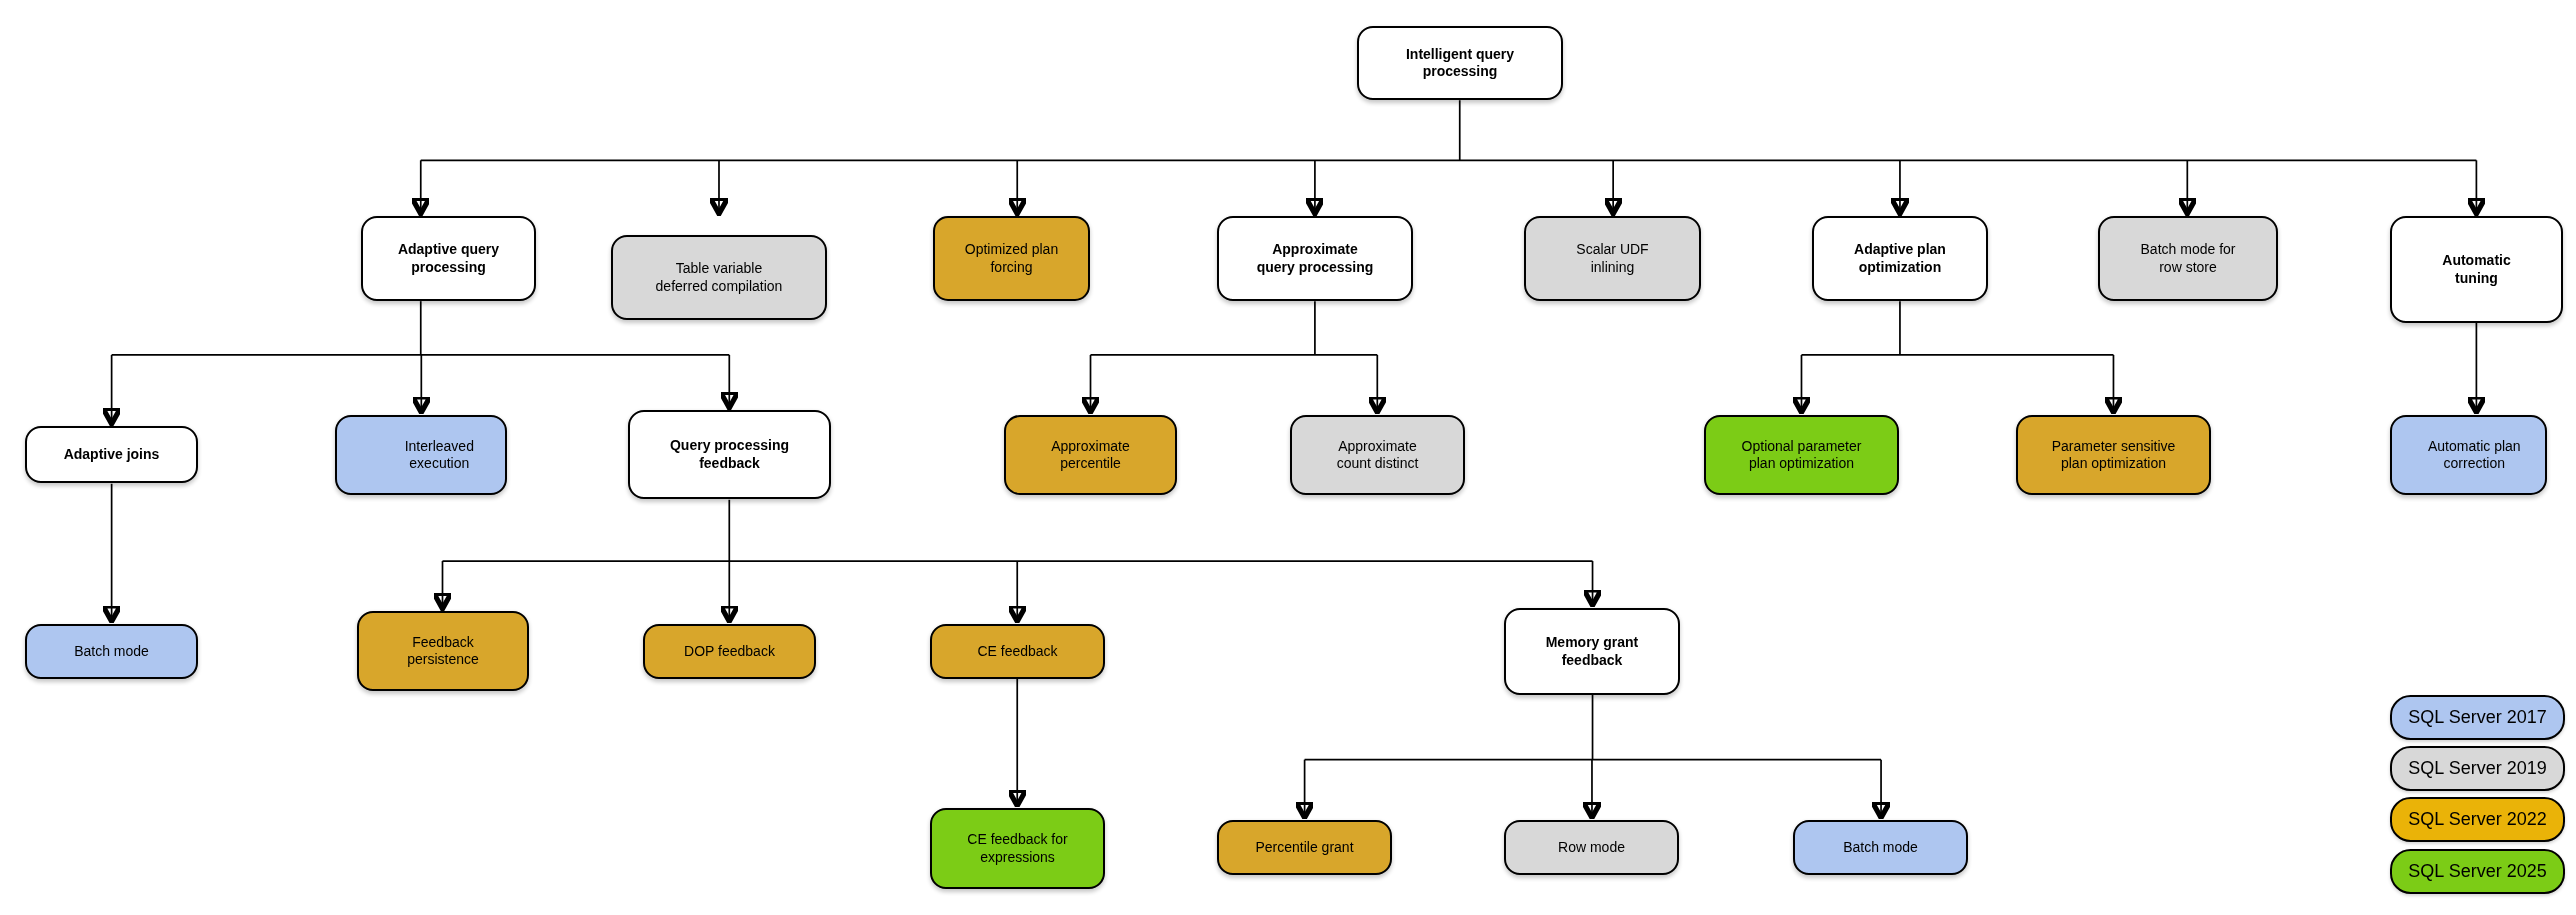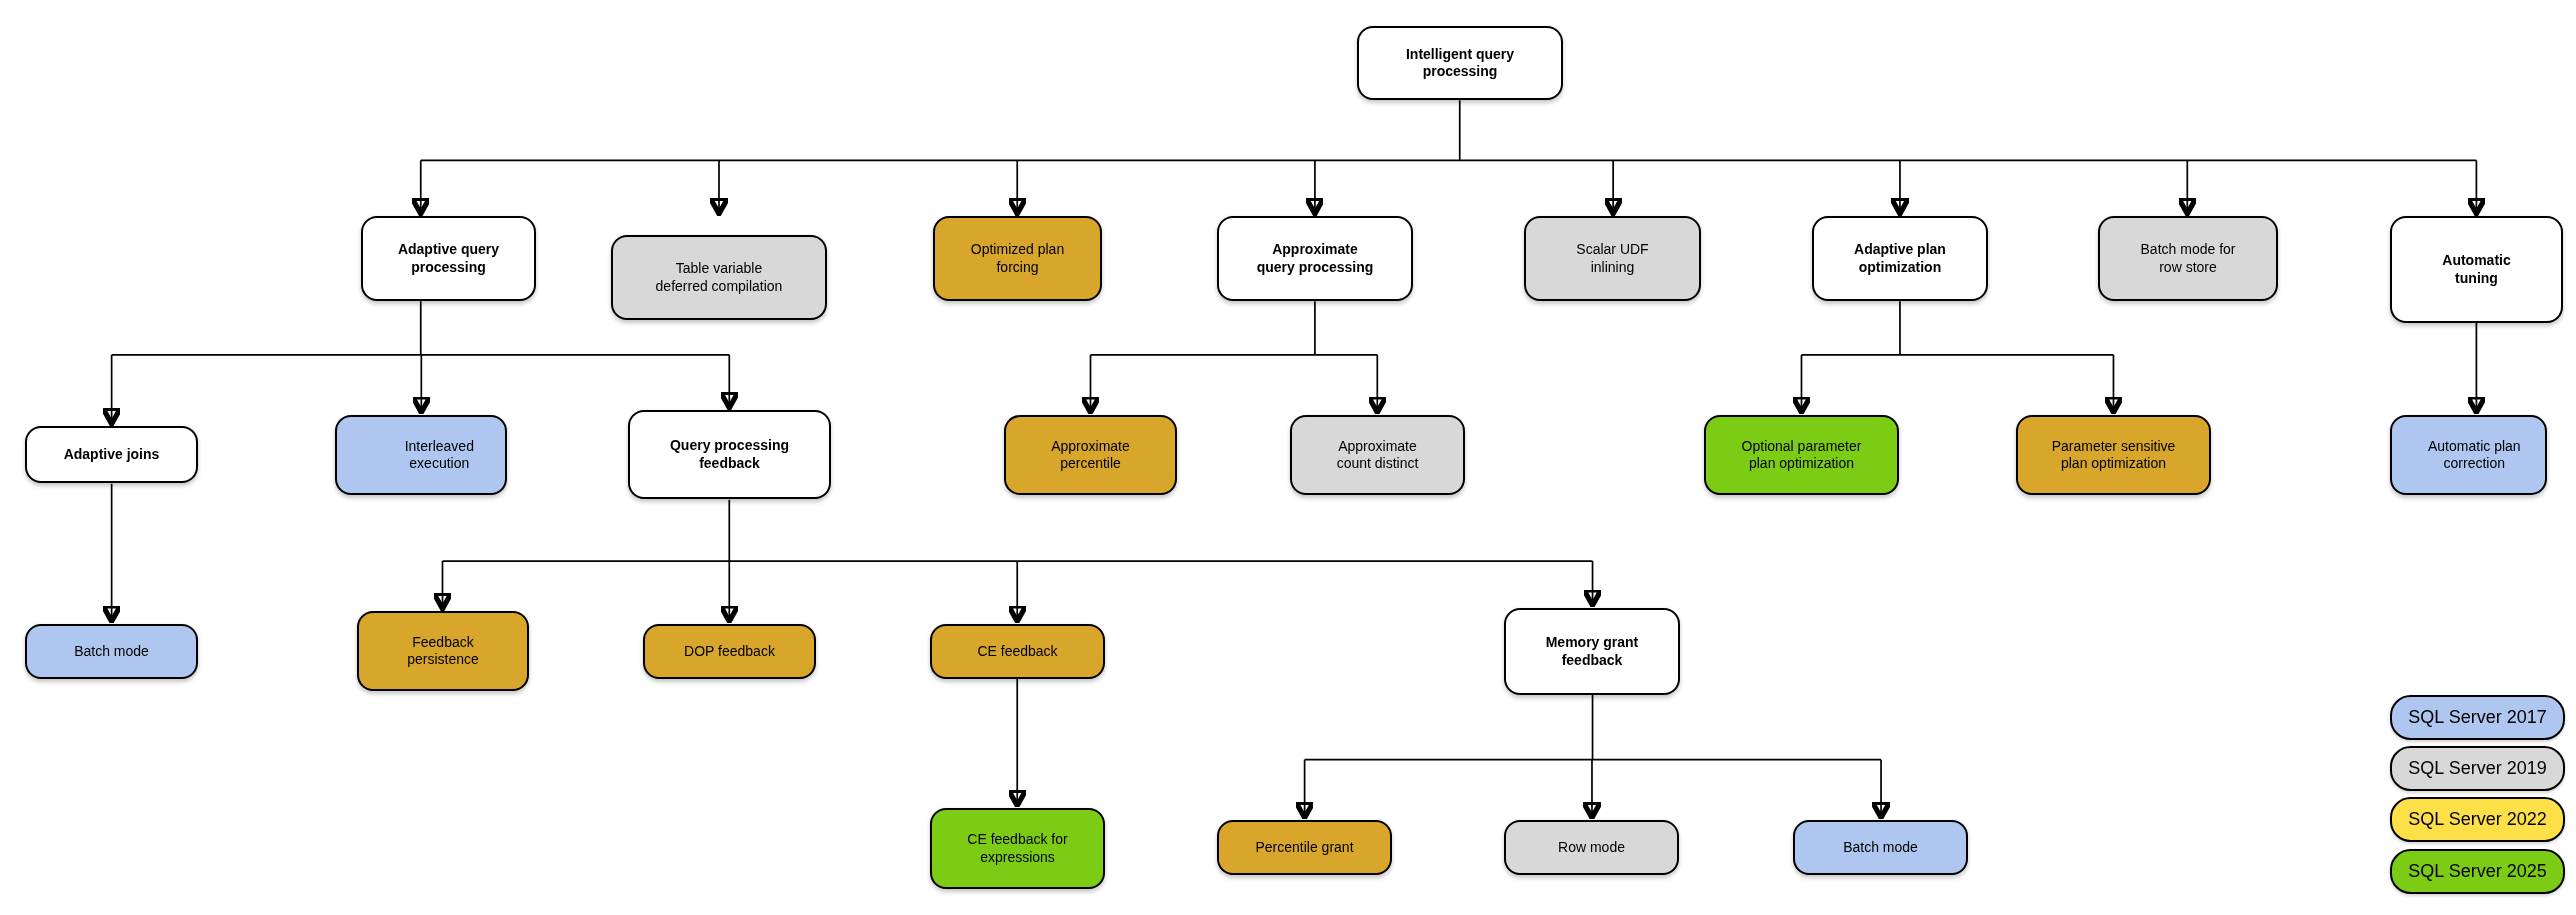--- a/index.html
+++ b/index.html
@@ -93,21 +93,21 @@
     </g>
   </svg>
 
   <div class="node bold" style="left: 1357px; top: 26px; width: 206px; height: 74px; background-color: rgb(255, 255, 255);">Intelligent query
 processing</div>
 
   <div class="node bold" style="left: 333px; top: 216px; width: 175px; height: 85px; background-color: rgb(255, 255, 255); margin-left: 28px;">Adaptive query
 processing</div>
   <div class="node" style="left: 611px; top: 216px; width: 216px; height: 85px; background-color: rgb(216, 216, 216); margin-top: 19px;">Table variable
 deferred compilation</div>
-  <div class="node" style="left: 933px; top: 216px; width: 169px; height: 85px; background-color: rgb(216, 166, 43);">Optimized plan
+  <div class="node" style="left: 933px; top: 216px; width: 157px; height: 85px; background-color: rgb(216, 166, 43); border-radius: 15px;">Optimized plan
 forcing</div>
   <div class="node bold" style="left: 1217px; top: 216px; width: 196px; height: 85px; background-color: rgb(255, 255, 255);">Approximate
 query processing</div>
   <div class="node" style="left: 1524px; top: 216px; width: 177px; height: 85px; background-color: rgb(216, 216, 216);">Scalar UDF
 inlining</div>
   <div class="node bold" style="left: 1812px; top: 216px; width: 176px; height: 85px; background-color: rgb(255, 255, 255);">Adaptive plan
 optimization</div>
   <div class="node" style="left: 2098px; top: 216px; width: 180px; height: 85px; background-color: rgb(216, 216, 216);">Batch mode for
 row store</div>
   <div class="node bold" style="left: 2390px; top: 216px; width: 173px; height: 107px; background-color: rgb(255, 255, 255);">Automatic
@@ -139,18 +139,18 @@
 
   <div class="node" style="left: 930px; top: 808px; width: 175px; height: 81px; background-color: rgb(124, 204, 22);">CE feedback for
 expressions</div>
   <div class="node" style="left: 1217px; top: 820px; width: 175px; height: 55px; background-color: rgb(216, 166, 43);">Percentile grant</div>
   <div class="node" style="left: 1504px; top: 820px; width: 175px; height: 55px; background-color: rgb(216, 216, 216);">Row mode</div>
   <div class="node" style="left: 1793px; top: 820px; width: 175px; height: 55px; background-color: rgb(174, 198, 240);">Batch mode</div>
 
   <div>
     <div class="pill" style="left: 2390px; top: 695px; width: 175px; height: 45px; background-color: rgb(174, 198, 240);">SQL Server 2017</div>
     <div class="pill" style="left: 2390px; top: 746px; width: 175px; height: 45px; background-color: rgb(216, 216, 216);">SQL Server 2019</div>
-    <div class="pill" style="left: 2390px; top: 797px; width: 175px; height: 45px; background-color: #fde047;">SQL Server 2022</div>
+    <div class="pill" style="left: 2390px; top: 797px; width: 175px; height: 45px; background-color: #eab308;">SQL Server 2022</div>
     <div class="pill" style="left: 2390px; top: 849px; width: 175px; height: 45px; background-color: rgb(124, 204, 22);">SQL Server 2025</div>
   </div>
 
 </div>
 
 
 </body></html>

